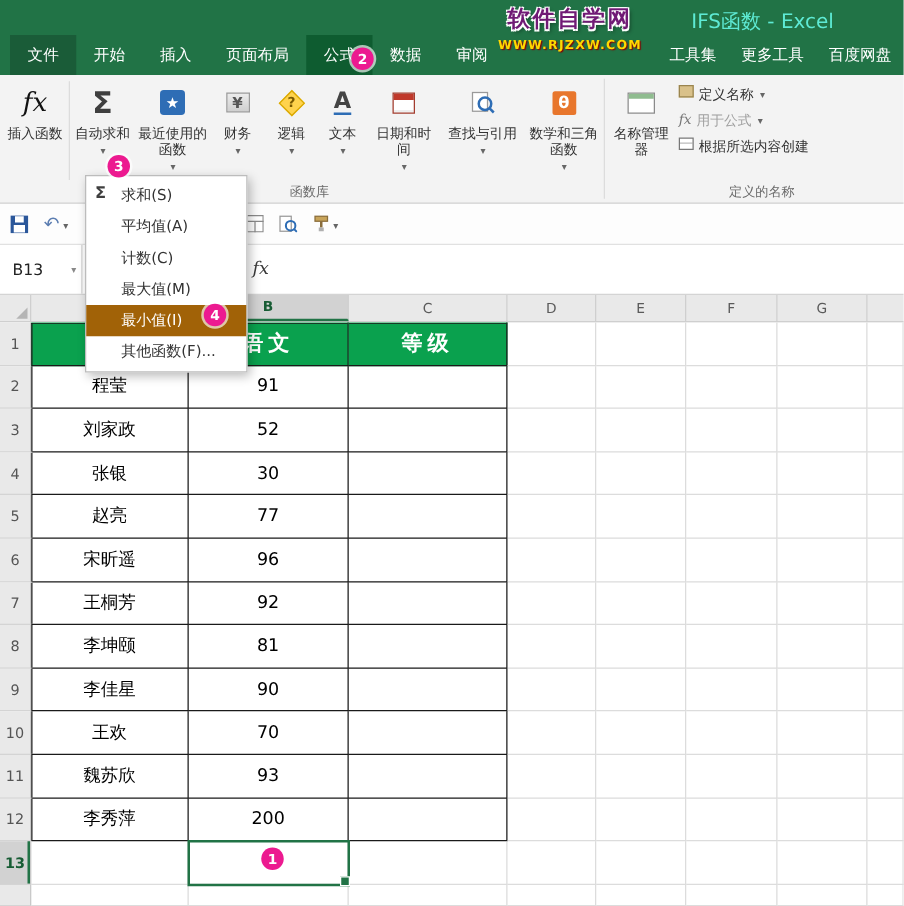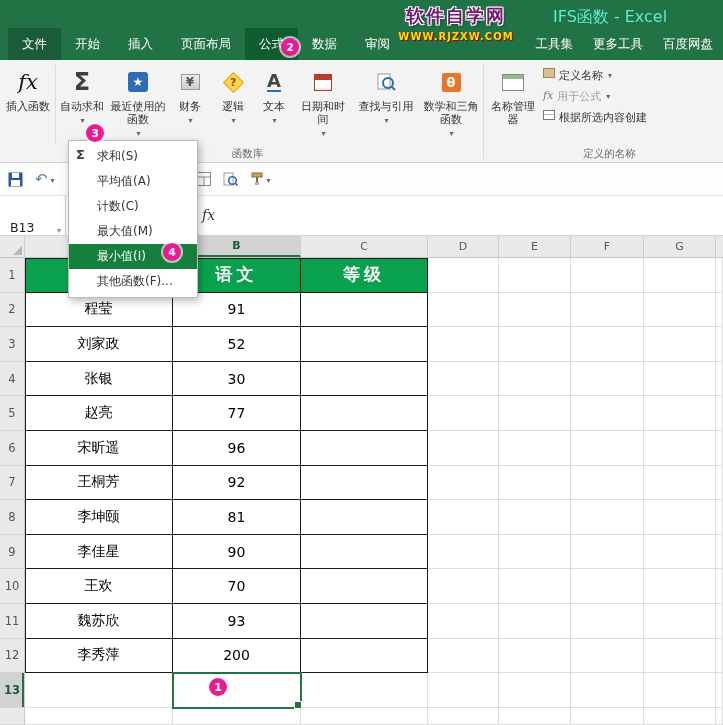--- a/index.html
+++ b/index.html
@@ -64,35 +64,35 @@
 
   
   .qat{height:33px;background:#fdfdfd;border-bottom:1px solid #e1e1e1;display:flex;align-items:center;
     padding-left:8px;gap:12px}
   .qicon{display:flex;align-items:center;gap:2px;cursor:pointer;color:#4a4a4a}
   .undo-glyph{font-size:15px;color:#5b7db1;line-height:15px}
   .qat-gap{width:118px}
 
   
   .frow{height:40px;background:#fff;border-bottom:1px solid #d4d4d4;display:flex;align-items:stretch;position:relative}
-  .namebox{width:66px;border-right:1px solid #d4d4d4;display:flex;align-items:flex-end;padding:0 4px 0 10px;
+  .namebox{width:66px;border-right:1px solid #d4d4d4;display:flex;align-items:center;padding:0 4px 0 10px;
     font-size:12.5px;color:#222}
   .namebox .nbcaret{margin-left:auto;font-size:8px;color:#888}
   .fxlbl{position:absolute;left:202px;top:11px;font-family:"DejaVu Serif","Liberation Serif",serif;
     font-style:italic;font-size:14px;color:#3a3a3a}
   .fbar{flex:1}
 
   
   .colheads{height:22px;display:flex;background:#e9e9e9;border-bottom:1px solid #c6c6c6;color:#5a5a5a;font-size:11px}
   .ch{border-right:1px solid #cfcfcf;display:flex;align-items:center;justify-content:center}
   .ch.corner{width:25px;position:relative}
   .ch.corner::after{content:"";position:absolute;right:2px;bottom:2px;border-style:solid;
     border-width:0 0 9px 9px;border-color:transparent transparent #b5b5b5 transparent}
   .ch.sel{background:#d2d2d2;color:#175c34;border-bottom:2px solid #217346;font-weight:bold}
-  .wA{width:148px}.wB{width:128px}.wC{width:127px}.wD{width:71px}.wE{width:72px}.wF{width:73px}.wG{width:72px}
+  .wA{width:126px}.wB{width:128px}.wC{width:127px}.wD{width:71px}.wE{width:72px}.wF{width:73px}.wG{width:72px}
   .wH{flex:1;border-right:none}
   .sheet{background:#fff}
   .srow{display:flex;height:34.6px}
   .srow.partial{height:17px;overflow:hidden}
   .rn{width:25px;background:#e9e9e9;border-right:1px solid #c9c9c9;border-bottom:1px solid #d4d4d4;
     display:flex;align-items:center;justify-content:center;color:#555;font-size:11.5px}
   .rn.sel{background:#d2d2d2;color:#175c34;font-weight:bold;box-shadow:inset -2px 0 0 #217346}
   .c{border-right:1px solid #dcdcdc;border-bottom:1px solid #dcdcdc;display:flex;align-items:center;
     justify-content:center;font-size:14px;color:#000}
   .tbl{border-right-color:#1a1a1a;border-bottom-color:#1a1a1a}
@@ -104,21 +104,21 @@
   .selcell{position:relative;outline:2px solid #217346;outline-offset:-1px}
   .selcell::after{content:"";position:absolute;right:-2px;bottom:-2px;width:6px;height:6px;
     background:#217346;border:1px solid #fff}
 
   
   .menu{position:absolute;left:68px;top:140px;width:130px;background:#fff;border:1px solid #bcbcbc;
     box-shadow:2px 3px 8px rgba(0,0,0,.28);z-index:80;padding:3px 0}
   .mi{height:25px;display:flex;align-items:center;padding-left:28px;position:relative;font-size:12px;
     color:#333;cursor:pointer;white-space:nowrap}
   .mi .mii{position:absolute;left:7px;top:3px;font-size:13px;font-weight:bold;color:#3f3f3f}
-  .mi.hl{background:#15803d;color:#fff}
+  .mi.hl{background:#a16207;color:#fff}
 
   
   .badge{position:absolute;width:18px;height:18px;border-radius:50%;background:#ec1a90;color:#fff;
     font-size:11px;font-weight:bold;display:flex;align-items:center;justify-content:center;z-index:90;
     box-shadow:0 0 0 2px rgba(255,255,255,.65)}
 </style>
 </head>
 <body>
 
 <div class="app">

